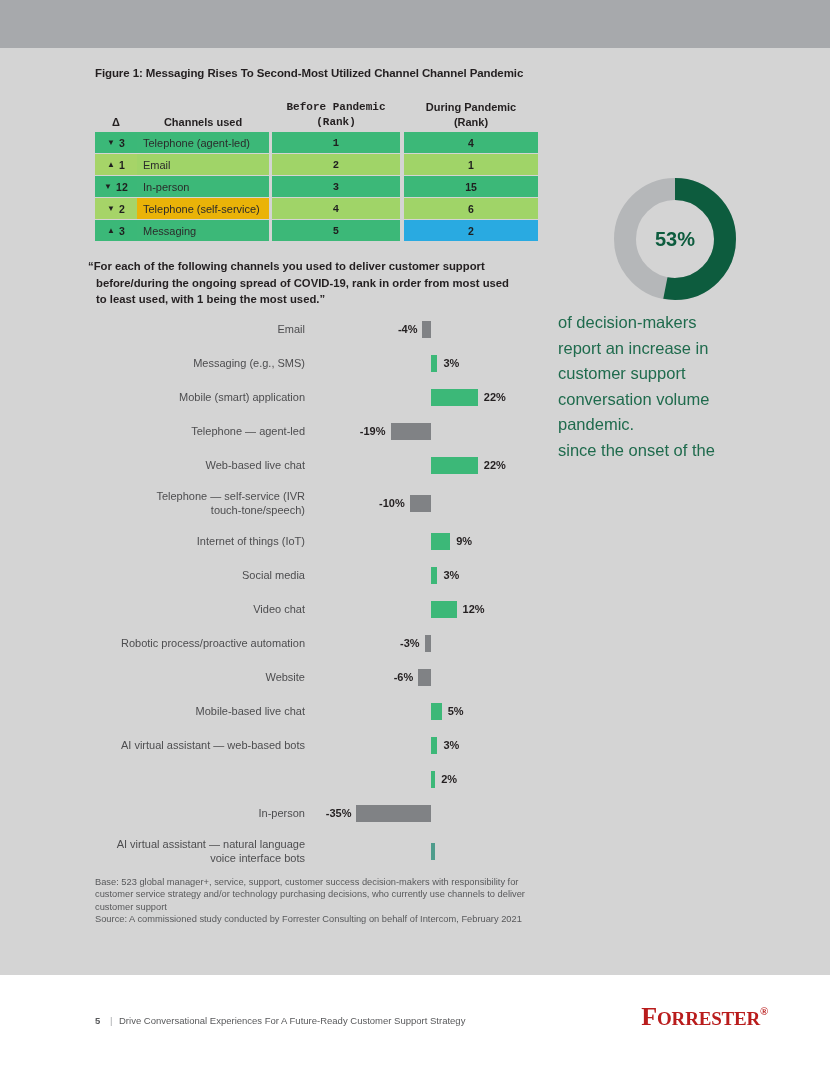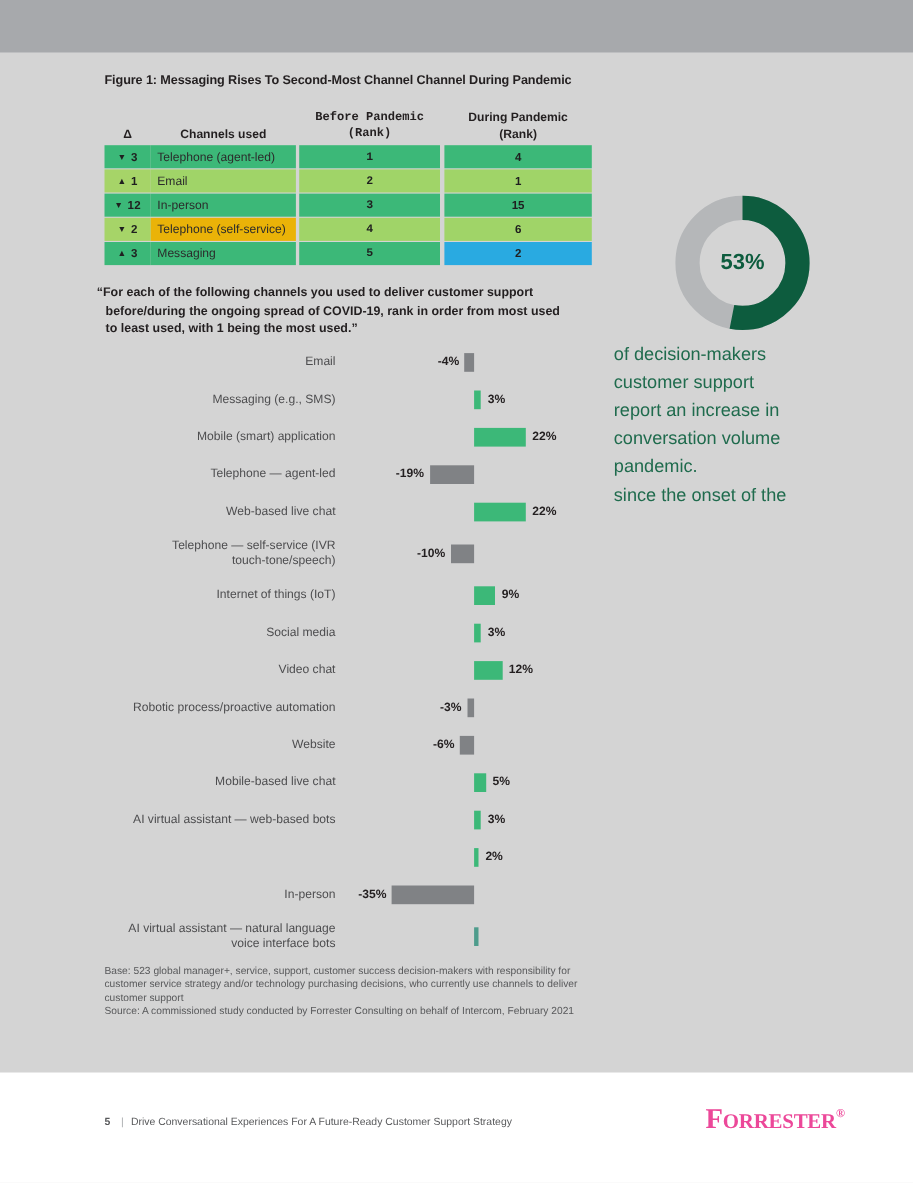--- a/index.html
+++ b/index.html
@@ -225,35 +225,35 @@
     color: #58595b;
     white-space: nowrap;
   }
   .logo {
     position: absolute;
     right: 62px;
     top: 1002px;
     font-family: "Liberation Serif", serif;
     font-size: 26px;
     font-weight: bold;
-    color: #ec4899;
+    color: #b91c1c;
     letter-spacing: -0.2px;
   }
   .logo .small { font-size: 19px; }
   .logo .reg { font-size: 11px; vertical-align: super; }
 </style>
 </head>
 <body>
 
 <div class="page">
 
   <div class="top-band"></div>
   <div class="content-panel"></div>
 
-  <div class="fig-title">Figure 1: Messaging Rises To Second-Most Channel Channel During Pandemic</div>
+  <div class="fig-title">Figure 1: Messaging Rises To Second-Most Utilized Channel Channel Pandemic</div>
 
   <div class="rank-table">
     <div class="rt-head">
       <div class="cell col-delta">Δ</div>
       <div class="cell col-chan">Channels used</div>
       <div class="cell col-before">
         <span>Before Pandemic</span><br>
         <span>(Rank)</span>
       </div>
       <div class="cell col-during">
@@ -437,22 +437,22 @@
   <div class="donut-wrap">
     <svg width="126" height="126" viewBox="0 0 126 126">
       <circle id="donut-track" cx="63" cy="63" r="50" fill="none" stroke="#b5b7b9" stroke-width="22"></circle>
       <circle id="donut-fill" cx="63" cy="63" r="50" fill="none" stroke="#0d5c3e" stroke-width="22" transform="rotate(-90 63 63)" stroke-dasharray="166.50441064025904 147.6548547187203"></circle>
     </svg>
     <div class="donut-center">53%</div>
   </div>
 
   <div class="stat-text" id="stat-text">
       <div>of decision-makers</div>
+      <div>report an increase in</div>
       <div>customer support</div>
-      <div>report an increase in</div>
       <div>conversation volume</div>
       <div>pandemic.</div>
       <div>since the onset of the</div>
     </div>
 
   <div class="footer-page">5</div>
   <div class="footer-sep">|</div>
   <div class="footer-title">Drive Conversational Experiences For A Future-Ready Customer Support Strategy</div>
   <div class="logo"><span>F</span><span class="small">ORRESTER</span><span class="reg">®</span></div>
 

